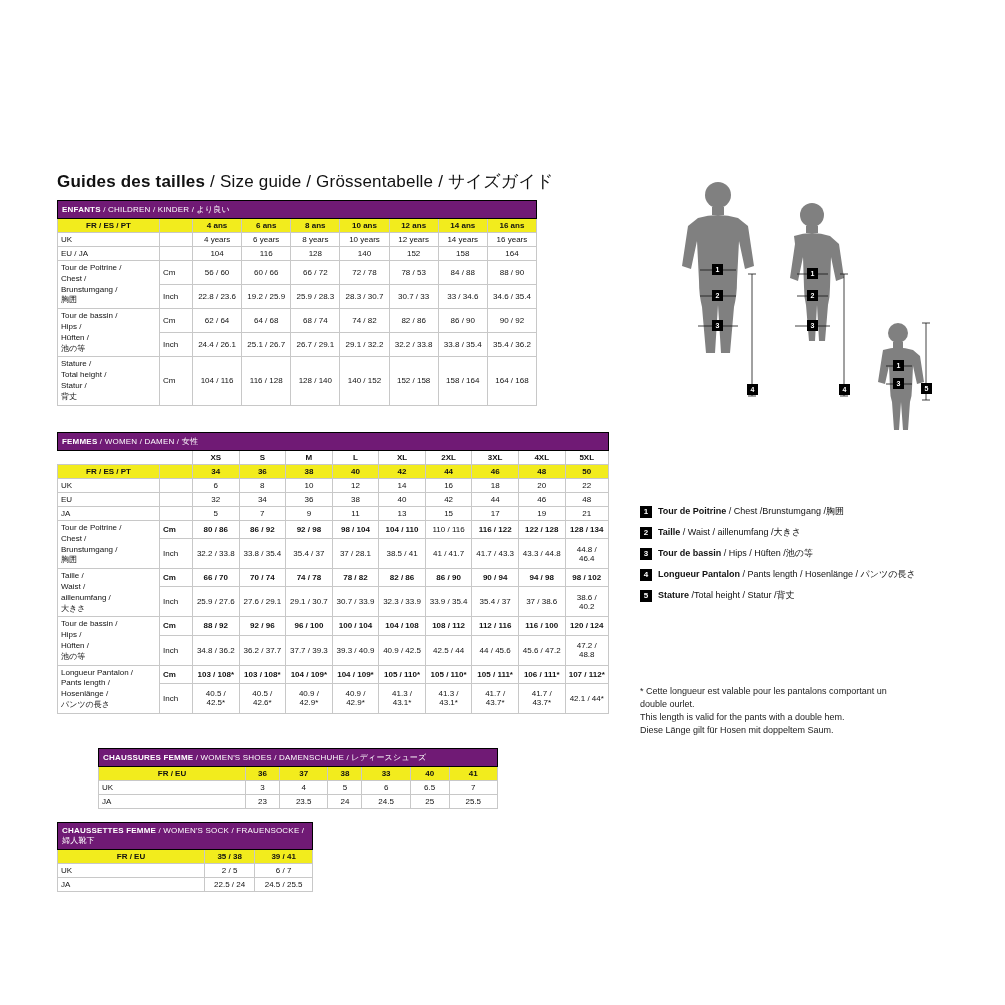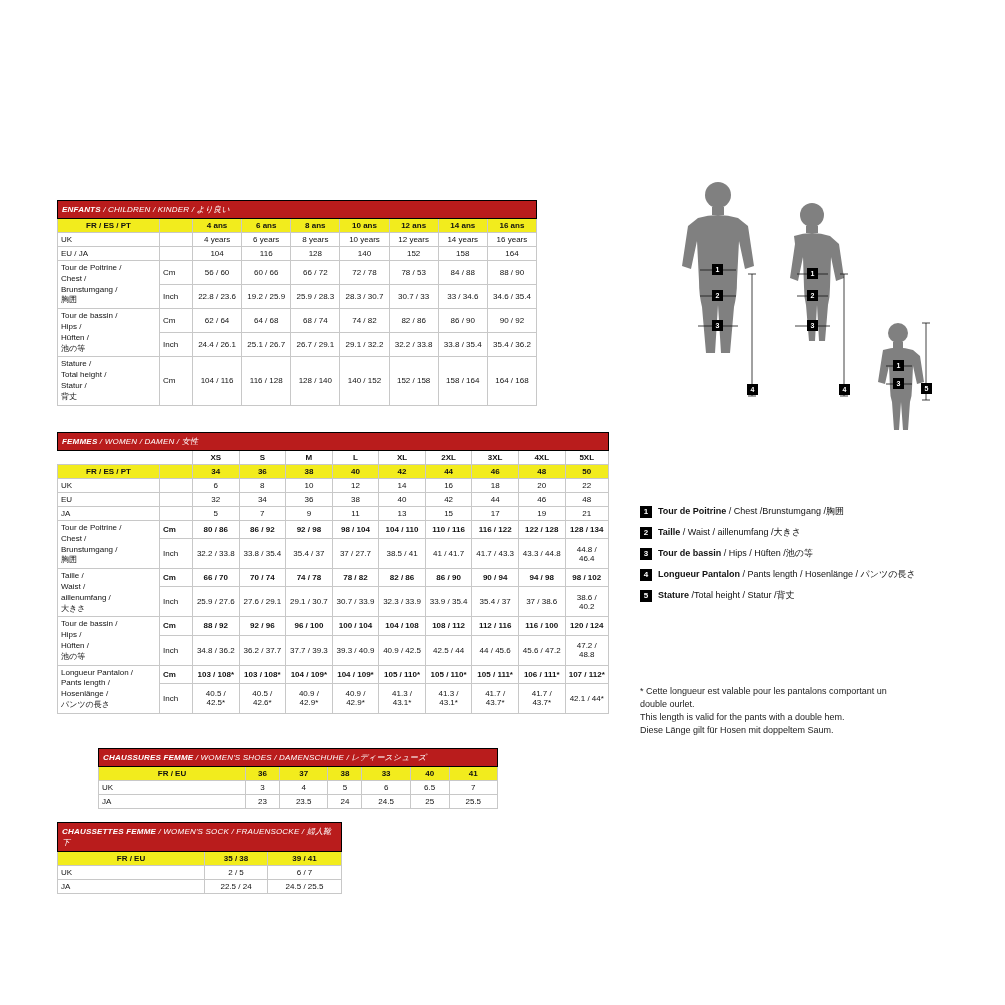--- a/index.html
+++ b/index.html
@@ -5,41 +5,44 @@
   html,body{margin:0;padding:0;background:#ffffff;}
   body{width:1005px;height:1005px;font-family:"Liberation Sans",sans-serif;color:#111;position:relative;overflow:hidden;}
   .page{position:absolute;left:0;top:0;width:1005px;height:1005px;}
   .title{position:absolute;left:57px;top:170px;font-size:17px;letter-spacing:0.2px;}
   .title b{font-weight:bold;}
   .title .light{font-weight:normal;}
 
   table{border-collapse:collapse;}
   .tbl{position:absolute;font-size:8px;}
   .tbl td,.tbl th{border:1px solid #c8c8c8;padding:2px 3px;vertical-align:middle;}
-  .hdrband td{background:#b91c1c;color:#fff;border:1px solid #000;font-size:8px;font-weight:bold;padding:3px 4px;letter-spacing:0.2px;font-style:italic;}
+  .hdrband td{background:#701a75;color:#fff;border:1px solid #000;font-size:8px;font-weight:bold;padding:3px 4px;letter-spacing:0.2px;}
   .hdrband .thin{font-weight:normal;}
   .yellow td{background:#f2ec1d;font-weight:bold;text-align:center;}
   .lblcell{text-align:left;width:95px;}
   .unit{text-align:left;width:26px;}
   .ctr{text-align:center;}
 
   
   .figpanel{position:absolute;left:640px;top:178px;width:330px;height:300px;}
   .legend{position:absolute;left:640px;top:505px;width:340px;font-size:9px;}
   .legrow{display:flex;align-items:center;margin-bottom:8px;}
   .legnum{width:12px;height:12px;background:#000;color:#fff;font-size:8px;font-weight:bold;display:flex;align-items:center;justify-content:center;margin-right:6px;flex:0 0 auto;}
   .legtxt b{font-weight:bold;}
   .note{position:absolute;left:640px;top:685px;width:330px;font-size:9px;line-height:1.45;color:#222;}
   .num{position:absolute;width:11px;height:11px;background:#000;color:#fff;font-size:7px;font-weight:bold;display:flex;align-items:center;justify-content:center;}
 </style>
 </head>
 <body>
 
 <div class="page">
 
+  <div class="title">
+    <b>Guides des tailles</b><span class="light"> / Size guide / Grössentabelle / サイズガイド</span>
+  </div>
 
   <table class="tbl" style="left:57px;top:200px;width:480px;">
     <tbody>
         <tr class="hdrband">
       <td colspan="9"><span>ENFANTS</span><span class="thin"> / CHILDREN / KINDER / より良い</span></td>
     </tr>
     <tr class="yellow">
       <td class="lblcell">FR / ES / PT</td>
       <td class="unit"></td>
       <td>4 ans</td>
@@ -212,31 +215,31 @@
       <td class="lblcell" rowspan="2" style="white-space:pre-line;line-height:1.35">Tour de Poitrine /
 Chest /
 Brunstumgang /
 胸囲</td>
       <td class="unit" style="font-weight:bold">Cm</td>
       <td class="ctr" style="font-weight:bold">80 / 86</td>
       <td class="ctr" style="font-weight:bold">86 / 92</td>
       <td class="ctr" style="font-weight:bold">92 / 98</td>
       <td class="ctr" style="font-weight:bold">98 / 104</td>
       <td class="ctr" style="font-weight:bold">104 / 110</td>
-      <td class="ctr" style="font-weight:bold">110 / 116</td>
+      <td class="ctr" style="font-weight:normal">110 / 116</td>
       <td class="ctr" style="font-weight:bold">116 / 122</td>
       <td class="ctr" style="font-weight:bold">122 / 128</td>
       <td class="ctr" style="font-weight:bold">128 / 134</td>
     </tr>
     <tr>
       <td class="unit">Inch</td>
       <td class="ctr">32.2 / 33.8</td>
       <td class="ctr">33.8 / 35.4</td>
       <td class="ctr">35.4 / 37</td>
-      <td class="ctr">37 / 27.7</td>
+      <td class="ctr">37 / 28.1</td>
       <td class="ctr">38.5 / 41</td>
       <td class="ctr">41 / 41.7</td>
       <td class="ctr">41.7 / 43.3</td>
       <td class="ctr">43.3 / 44.8</td>
       <td class="ctr">44.8 / 46.4</td>
     </tr>
 
     <tr>
       <td class="lblcell" rowspan="2" style="white-space:pre-line;line-height:1.35">Taille /
 Waist /
@@ -354,21 +357,21 @@
       <td class="ctr">23</td>
       <td class="ctr">23.5</td>
       <td class="ctr">24</td>
       <td class="ctr">24.5</td>
       <td class="ctr">25</td>
       <td class="ctr">25.5</td>
     </tr>
   </tbody>
     </table>
 
-  <table class="tbl" style="left:57px;top:822px;width:285px;">
+  <table class="tbl" style="left:57px;top:822px;width:256px;">
     <tbody>
         <tr class="hdrband">
       <td colspan="3"><span>CHAUSSETTES FEMME</span><span class="thin"> / WOMEN'S SOCK / FRAUENSOCKE / 婦人靴下</span></td>
     </tr>
     <tr class="yellow">
       <td class="lblcell" style="width:140px">FR / EU</td>
       <td>35 / 38</td>
       <td>39 / 41</td>
     </tr>
     <tr>

